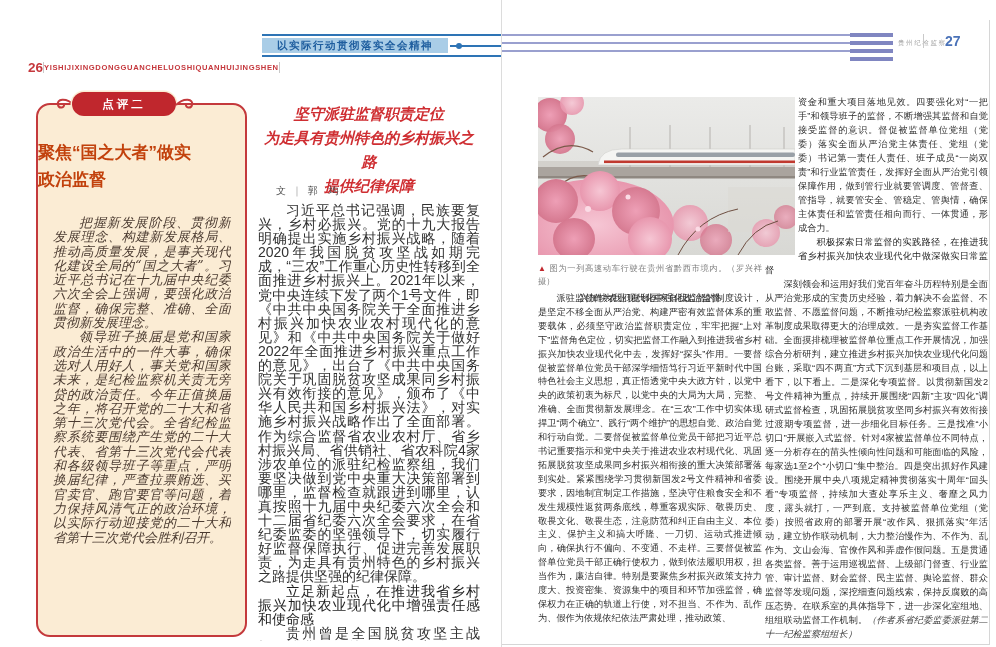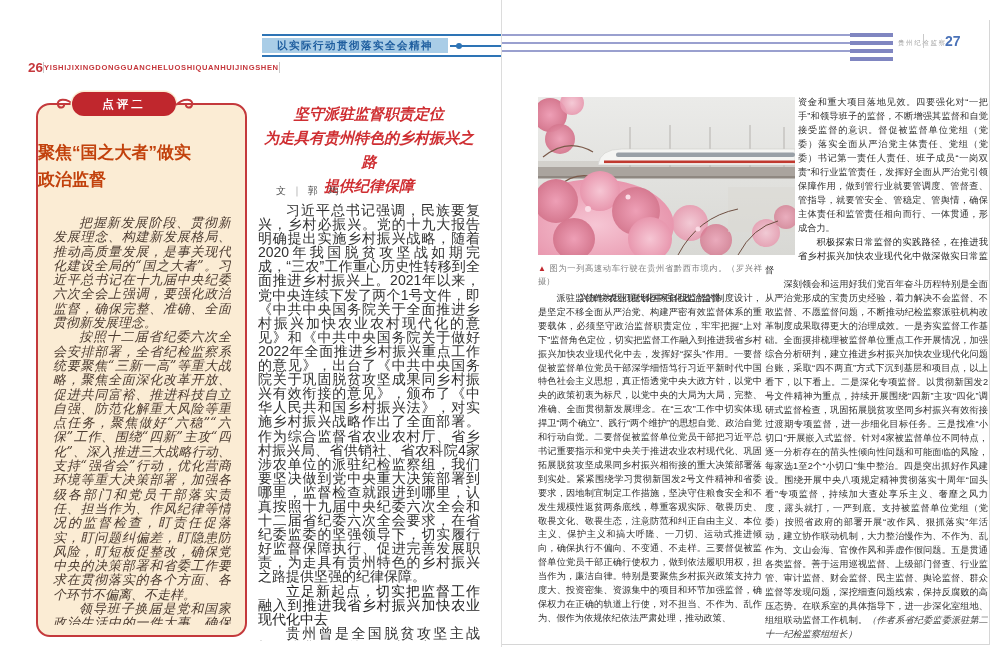--- a/index.html
+++ b/index.html
@@ -98,36 +98,35 @@
     <div class="ctag">点评二</div>
     <svg class="curl" style="left:136px;" width="22" height="20" viewBox="0 0 22 20">
       <path d="M2,10 C10,2 20,4 18,10 C17,14 11,13 12,9" fill="none" stroke="#c4393c" stroke-width="2"></path>
     </svg>
     <div class="ctitle">
       <div>聚焦“国之大者”做实</div>
       <div>政治监督</div>
     </div>
     <div class="cbody">
       <p>把握新发展阶段、贯彻新发展理念、构建新发展格局、推动高质量发展，是事关现代化建设全局的“国之大者”。习近平总书记在十九届中央纪委六次全会上强调，要强化政治监督，确保完整、准确、全面贯彻新发展理念。</p>
-      <p>按照十二届省纪委六次全会安排部署，全省纪检监察系统要聚焦“三新一高”等重大战略，聚焦全面深化改革开放、促进共同富裕、推进科技自立自强、防范化解重大风险等重点任务，聚焦做好“六稳”“六保”工作、围绕“四新”主攻“四化”、深入推进三大战略行动、支持“强省会”行动，优化营商环境等重大决策部署，加强各级各部门和党员干部落实责任、担当作为、作风纪律等情况的监督检查，盯责任促落实，盯问题纠偏差，盯隐患防风险，盯短板促整改，确保党中央的决策部署和省委工作要求在贯彻落实的各个方面、各个环节不偏离、不走样。</p>
       <p>领导班子换届是党和国家政治生活中的一件大事，确保选对人用好人，事关党和国家未来，是纪检监察机关责无旁贷的政治责任。今年正值换届之年，将召开党的二十大和省第十三次党代会。全省纪检监察系统要围绕产生党的二十大代表、省第十三次党代会代表和各级领导班子等重点，严明换届纪律，严查拉票贿选、买官卖官、跑官要官等问题，着力保持风清气正的政治环境，以实际行动迎接党的二十大和省第十三次党代会胜利召开。</p>
     </div>
   </div>
 
   <div class="abs atitle">
     <div>坚守派驻监督职责定位</div>
     <div>为走具有贵州特色的乡村振兴之路</div>
     <div>提供纪律保障</div>
   </div>
   <div class="abs byline">
     <span>文</span><span class="bsep">｜</span><span>郭  均</span>
   </div>
   <div class="abs colmid">
     <p>习近平总书记强调，民族要复兴，乡村必振兴。党的十九大报告明确提出实施乡村振兴战略，随着2020年我国脱贫攻坚战如期完成，“三农”工作重心历史性转移到全面推进乡村振兴上。2021年以来，党中央连续下发了两个1号文件，即《中共中央国务院关于全面推进乡村振兴加快农业农村现代化的意见》和《中共中央国务院关于做好2022年全面推进乡村振兴重点工作的意见》，出台了《中共中央国务院关于巩固脱贫攻坚成果同乡村振兴有效衔接的意见》，颁布了《中华人民共和国乡村振兴法》，对实施乡村振兴战略作出了全面部署。作为综合监督省农业农村厅、省乡村振兴局、省供销社、省农科院4家涉农单位的派驻纪检监察组，我们要坚决做到党中央重大决策部署到哪里，监督检查就跟进到哪里，认真按照十九届中央纪委六次全会和十二届省纪委六次全会要求，在省纪委监委的坚强领导下，切实履行好监督保障执行、促进完善发展职责，为走具有贵州特色的乡村振兴之路提供坚强的纪律保障。</p>
-    <h4 class="subhead">立足新起点，切实把监督工作融入到推进我省乡村振兴加快农业现代化中去</h4>
+    <h4 class="subhead">立足新起点，在推进我省乡村振兴加快农业现代化中增强责任感和使命感</h4>
     <p>贵州曾是全国脱贫攻坚主战场，脱贫人口总量最大，与全国同步实现小康后，面临既要巩固拓展脱贫攻坚成果，又要稳步推进乡村振兴的艰巨任务。习近平总书记和党中央国务院高度关心关爱贵州，2021年初习近平总书记视察贵州时提出了“四新”要求，今年年初国务院2号文件明确了“四区一高”的战略定位，为我省在新的历史起点上指明了前进方向、寄予了深切厚望、注入了强大动力，我们倍感振奋、备受鼓舞。习近平总书记有指示，党中央国务院有部署，全省各族人民有期盼，我们必须扛起推进乡村振兴的责任担当，做到知责于心、担责于身、履责于行，不断增强推进我省乡村振兴开新局、建设巩固拓展脱贫攻坚成果样板区的责任感和使命感。</p>
 
   </div>
 
   <div class="abs photo">
     <svg width="257" height="158" viewBox="0 0 257 158">
       <defs>
         <linearGradient id="sky" x1="0" y1="0" x2="0" y2="1">
           <stop offset="0" stop-color="#ebebe9"></stop>
             <stop offset="1" stop-color="#d8d8d4"></stop>

